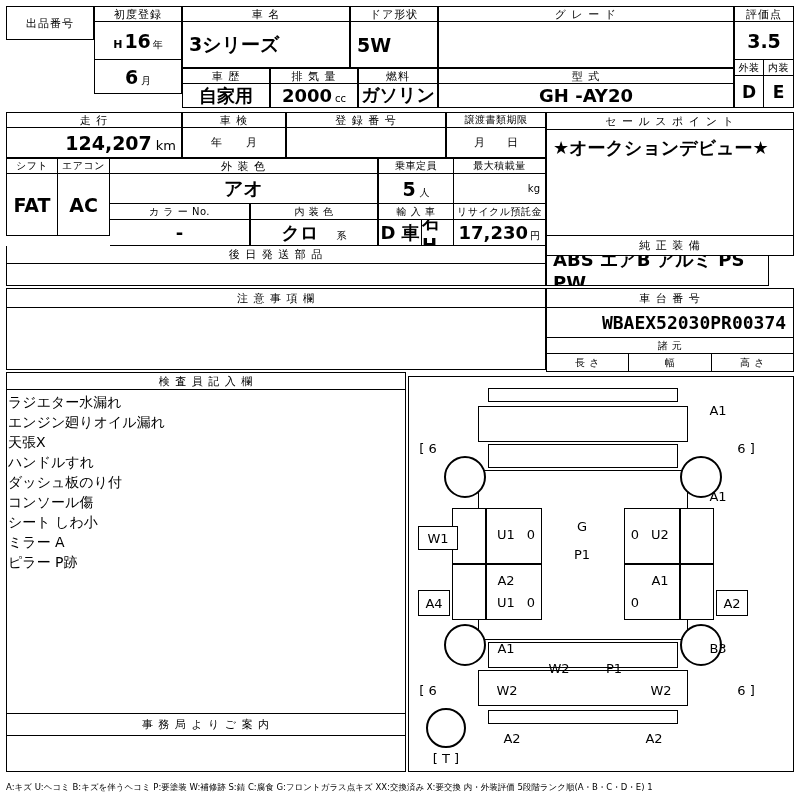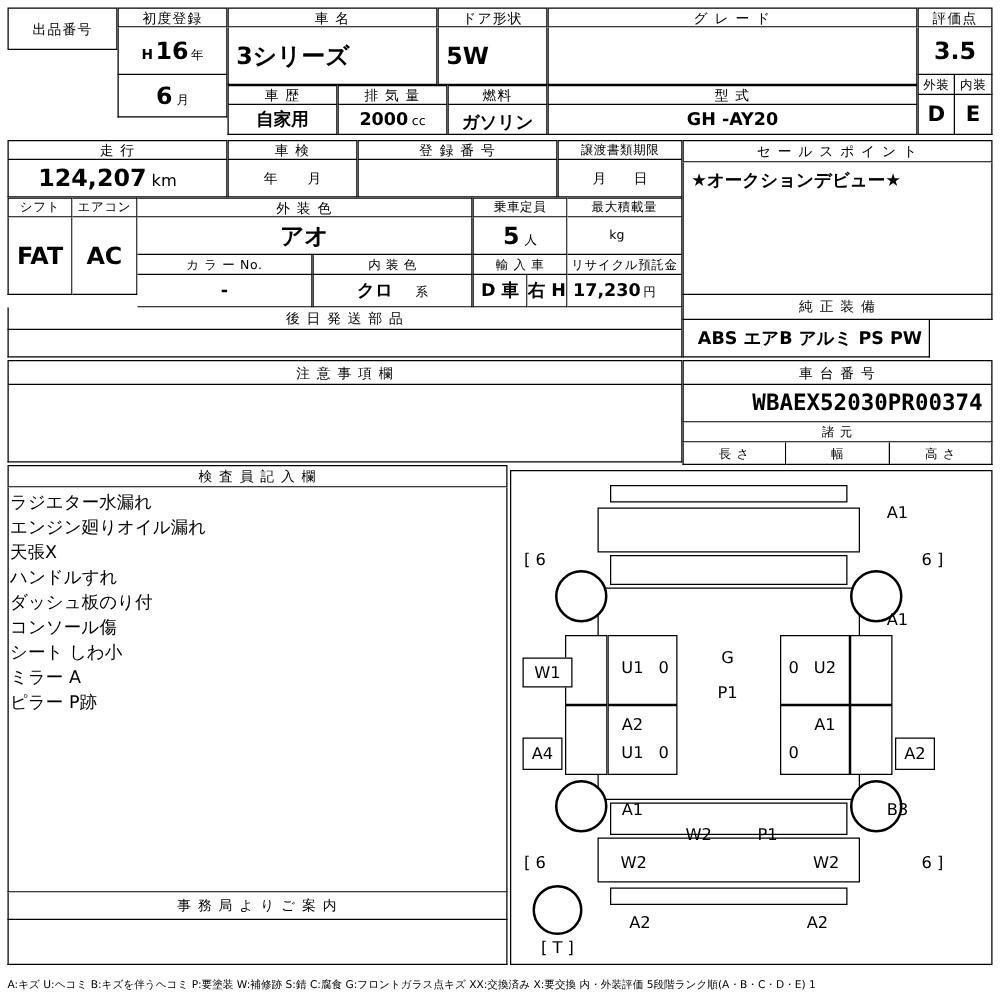--- a/index.html
+++ b/index.html
@@ -22,25 +22,25 @@
     border: 1px solid #000;
     display: flex;
     align-items: center;
     justify-content: center;
     overflow: hidden;
     background: #fff;
   }
   .lbl { font-size: 11px; letter-spacing: 1px; }
   .lbl-sm { font-size: 10px; letter-spacing: .5px; }
   .val { font-size: 19px; font-weight: bold; }
-  .val-sm { font-size: 14px; font-weight: bold; }
+  .val-sm { font-size: 18px; font-weight: bold; }
   .val-md { font-size: 17px; font-weight: bold; }
   .unit { font-size: 10px; font-weight: normal; }
   .left { justify-content: flex-start; padding-left: 6px; }
-  .right { padding-right: 16px; }
+  .right { justify-content: flex-end; padding-right: 5px; }
   .col { flex-direction: column; }
   .mono { font-family: "DejaVu Sans Mono", "Liberation Mono", monospace; }
 
   
   .notes {
     position: absolute;
     left: 8px; top: 392px;
     width: 390px;
     font-size: 14px;
     line-height: 20px;
@@ -292,21 +292,21 @@
   <div class="bx" style="left:546px;top:112px;width:248px;height:18px;">
     <span class="lbl">セ ー ル ス ポ イ ン ト</span>
   </div>
   <div class="bx left" style="left:546px;top:130px;width:248px;height:106px;border-top:none;align-items:flex-start;padding-top:6px;">
     <span class="val-sm">★オークションデビュー★</span>
   </div>
 
   <div class="bx" style="left:546px;top:236px;width:248px;height:20px;border-top:none;">
     <span class="lbl">純 正 装 備</span>
   </div>
-  <div class="bx left" style="left:546px;top:256px;width:198px;height:30px;border-top:none;justify-content:center;">
+  <div class="bx left" style="left:546px;top:256px;width:223px;height:30px;border-top:none;justify-content:center;">
     <span class="val-sm">ABS エアB アルミ PS PW</span>
   </div>
 
   <div class="bx" style="left:546px;top:288px;width:248px;height:20px;">
     <span class="lbl">車 台 番 号</span>
   </div>
   <div class="bx" style="left:546px;top:308px;width:248px;height:30px;border-top:none;padding-left:48px;">
     <span class="val mono" style="font-size:18px;">WBAEX52030PR00374</span>
   </div>
 

